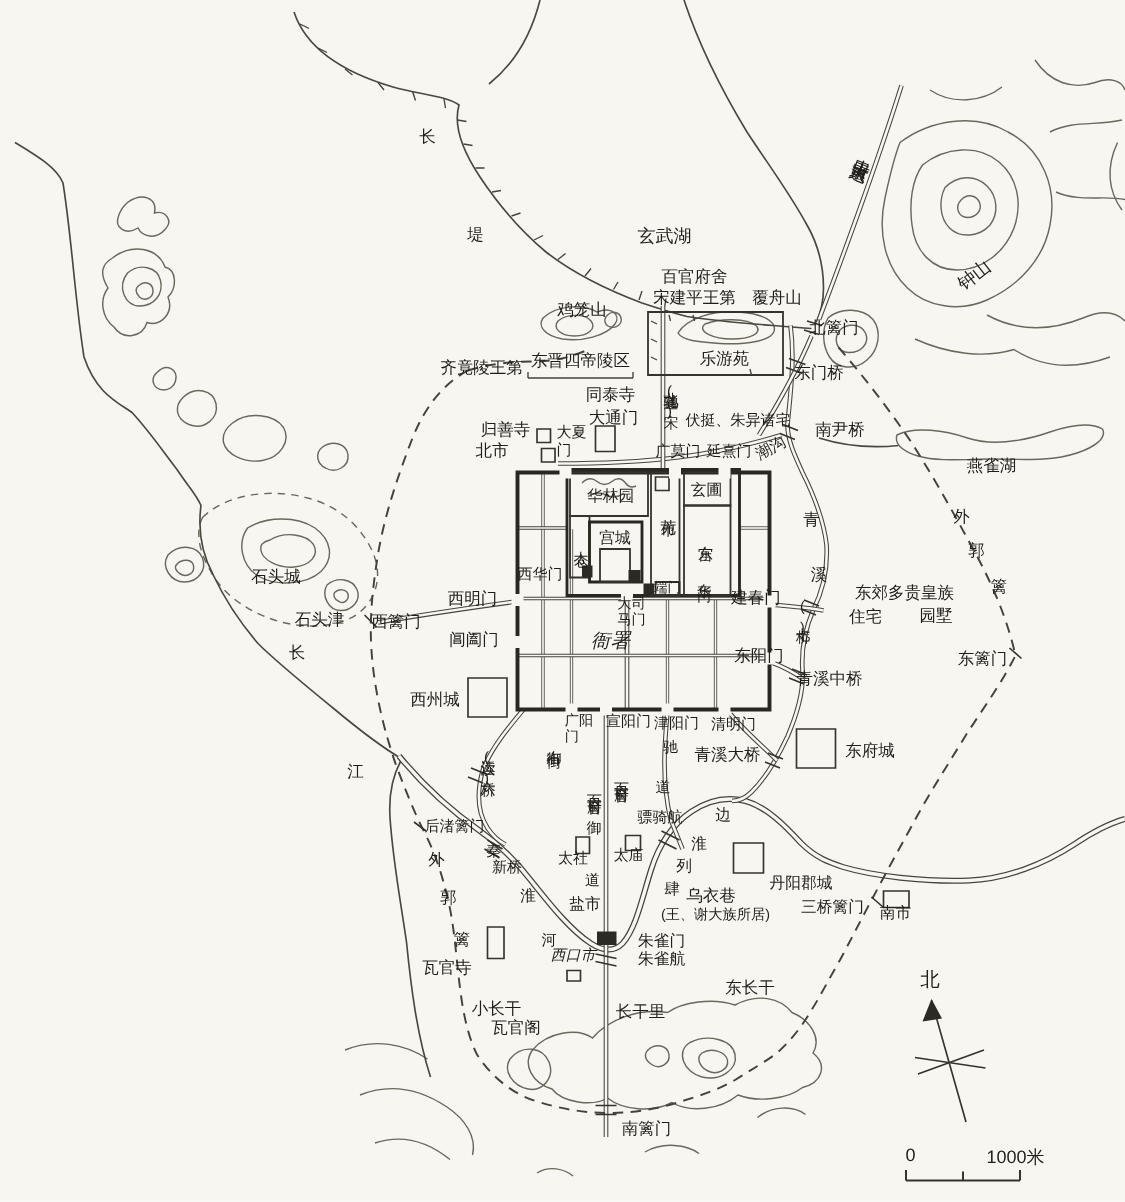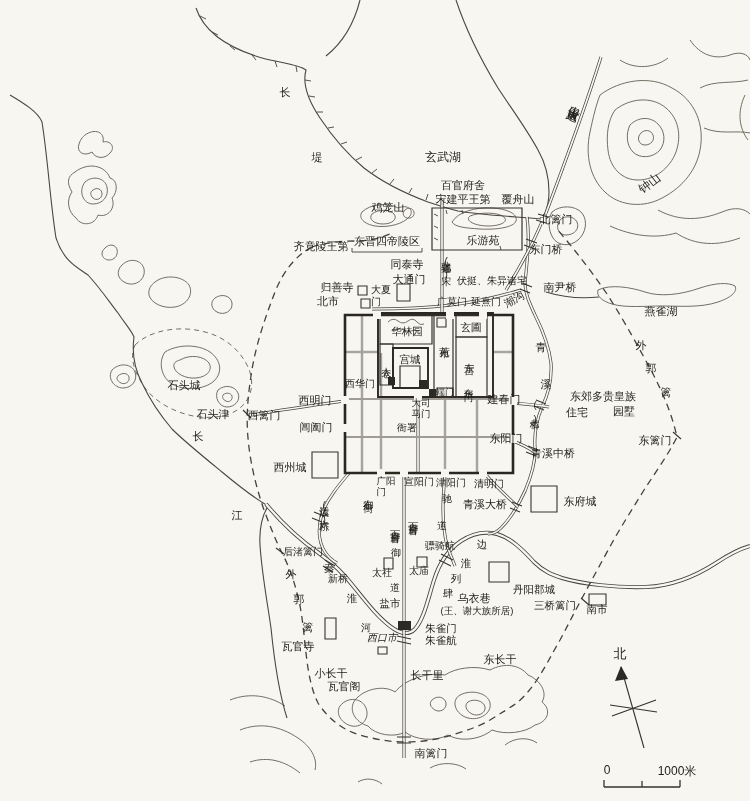--- a/index.html
+++ b/index.html
@@ -329,21 +329,21 @@
       <div class="lbl" style="left: 290px; top: 467px; transform: translate(-50%, -50%);">西州城</div>
       <div class="lbl v" style="left: 324px; top: 512px; font-size: 10px; transform: translate(-50%, -50%);">运渎(六桥)</div>
       <div class="lbl v" style="left: 368px; top: 494px; font-size: 10px; transform: translate(-50%, -50%);">右御街</div>
       <div class="lbl pre" style="left: 386px; top: 487px; font-size: 9.5px; transform: translate(-50%, -50%);">广阳
 门</div>
       <div class="lbl" style="left: 419px; top: 482px; font-size: 10px; transform: translate(-50%, -50%);">宣阳门</div>
       <div class="lbl" style="left: 451px; top: 483px; font-size: 10px; transform: translate(-50%, -50%);">津阳门</div>
       <div class="lbl" style="left: 489px; top: 484px; font-size: 10px; transform: translate(-50%, -50%);">清明门</div>
       <div class="lbl pre" style="left: 421px; top: 409px; font-size: 9.5px; transform: translate(-50%, -50%);">大司
 马门</div>
-      <div class="lbl" style="left: 407px; top: 428px; font-size: 10px; transform: translate(-50%, -50%);">衙署</div>
+      <div class="lbl" style="left: 407px; top: 428px; font-size: 13px; transform: translate(-50%, -50%); font-style: italic;">衙署</div>
       <div class="lbl" style="left: 553px; top: 453px; transform: translate(-50%, -50%);">青溪中桥</div>
       <div class="lbl" style="left: 485px; top: 504px; transform: translate(-50%, -50%);">青溪大桥</div>
       <div class="lbl" style="left: 580px; top: 501px; transform: translate(-50%, -50%);">东府城</div>
       <div class="lbl v" style="left: 395px; top: 524px; font-size: 10px; transform: translate(-50%, -50%);">百官府舍</div>
       <div class="lbl v" style="left: 413px; top: 516px; font-size: 10px; transform: translate(-50%, -50%);">百官府舍</div>
       <div class="lbl" style="left: 396px; top: 553px; font-size: 10px; transform: translate(-50%, -50%);">御</div>
       <div class="lbl" style="left: 395px; top: 588px; font-size: 10px; transform: translate(-50%, -50%);">道</div>
       <div class="lbl" style="left: 447px; top: 499px; font-size: 10px; transform: translate(-50%, -50%);">驰</div>
       <div class="lbl" style="left: 442px; top: 526px; font-size: 10px; transform: translate(-50%, -50%);">道</div>
       <div class="lbl" style="left: 440px; top: 546px; font-size: 10px; transform: translate(-50%, -50%);">骠骑航</div>

